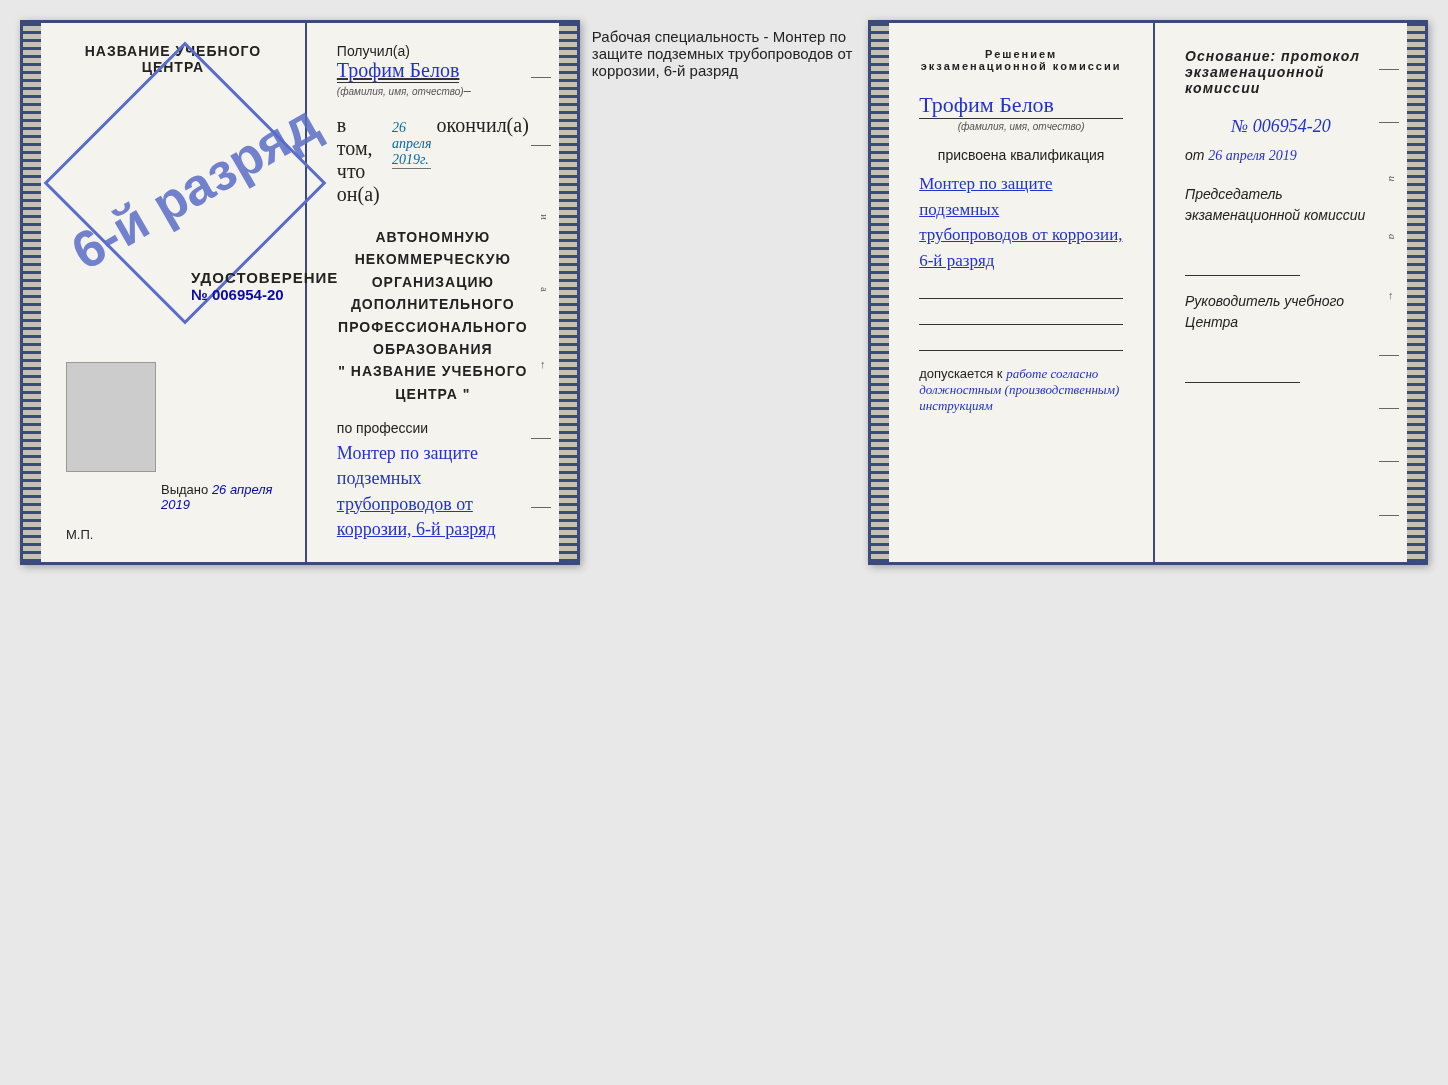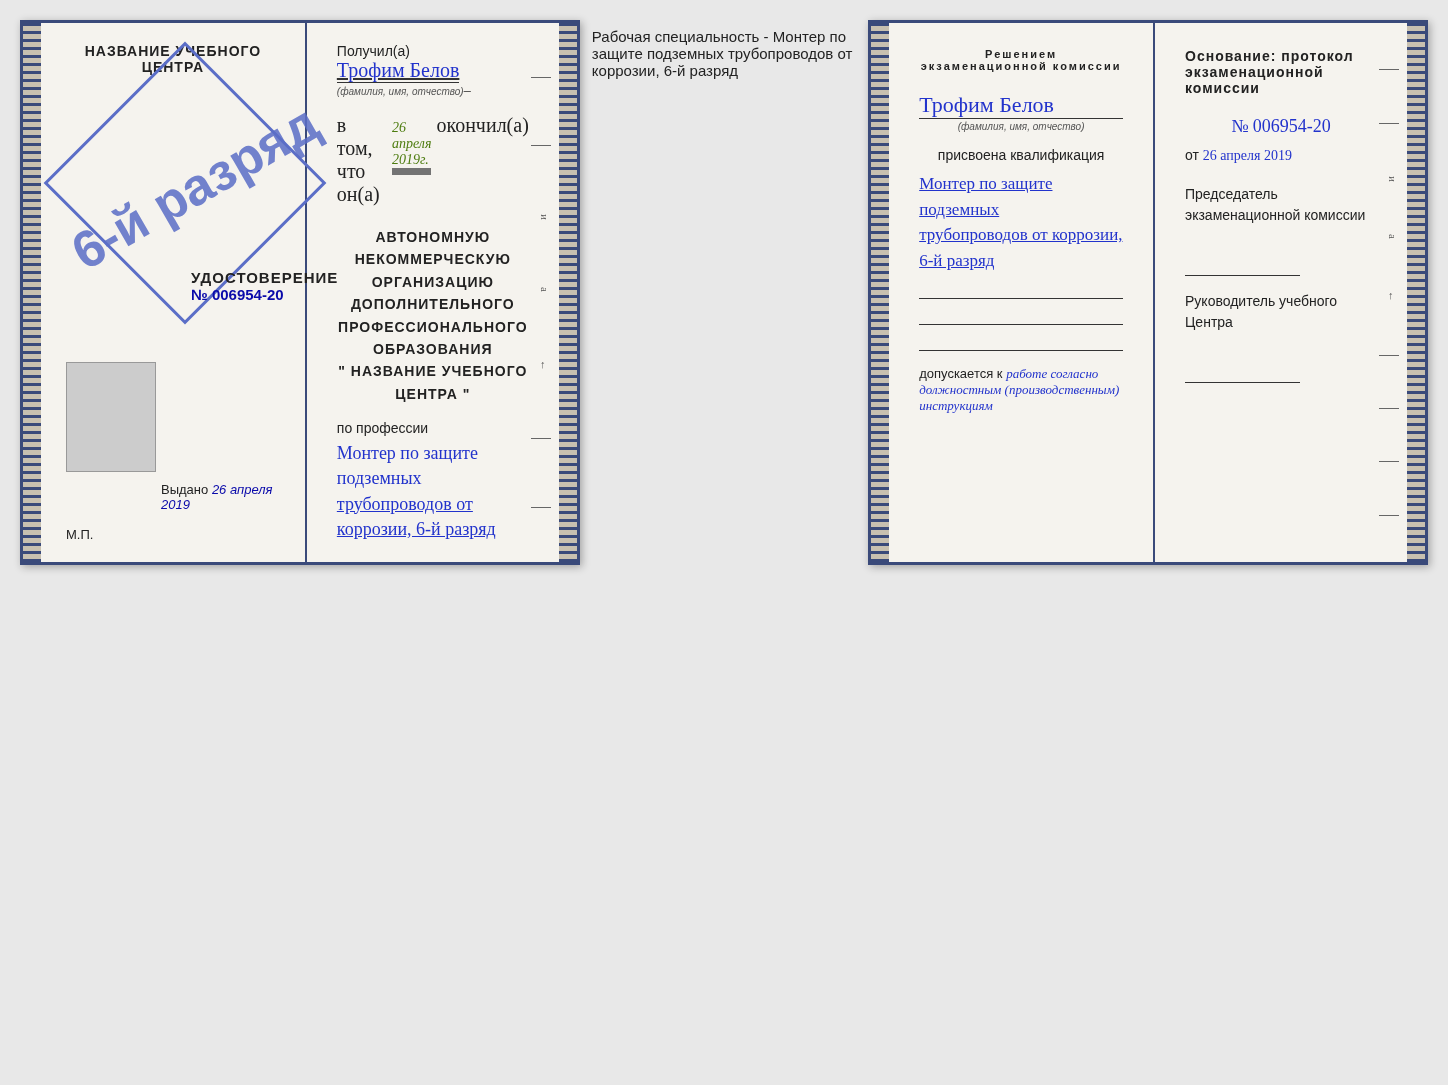--- a/index.html
+++ b/index.html
@@ -183,24 +183,24 @@
     }
 
     .date-label {
       font-size: 20px;
       color: #222;
       font-family: Liberation Serif, serif;
     }
 
     .handwritten-date {
       font-size: 14px;
-      color: #4d7c0f;
+      color: #0369a1;
       font-style: italic;
       font-family: 'Segoe Script', 'Comic Sans MS', cursive;
-      border-bottom: 7px solid #737373;
+      border-bottom: 1px solid #737373;
     }
 
     .org-block {
       text-align: center;
       font-size: 14px;
       font-weight: bold;
       letter-spacing: 1px;
       line-height: 1.6;
       color: #222;
       font-family: Arial, sans-serif;
@@ -264,20 +264,21 @@
     .bottom-left {
       width: 48%;
       padding: 25px 30px;
       border-right: 2px solid #3a4a7a;
     }
 
     .bottom-right {
       flex: 1;
       padding: 25px 30px;
       position: relative;
+      font-style: italic;
     }
 
     .decision-heading {
       font-size: 11px;
       font-weight: bold;
       letter-spacing: 2px;
       color: #222;
       font-family: Arial, sans-serif;
       text-align: center;
       margin-bottom: 20px;

